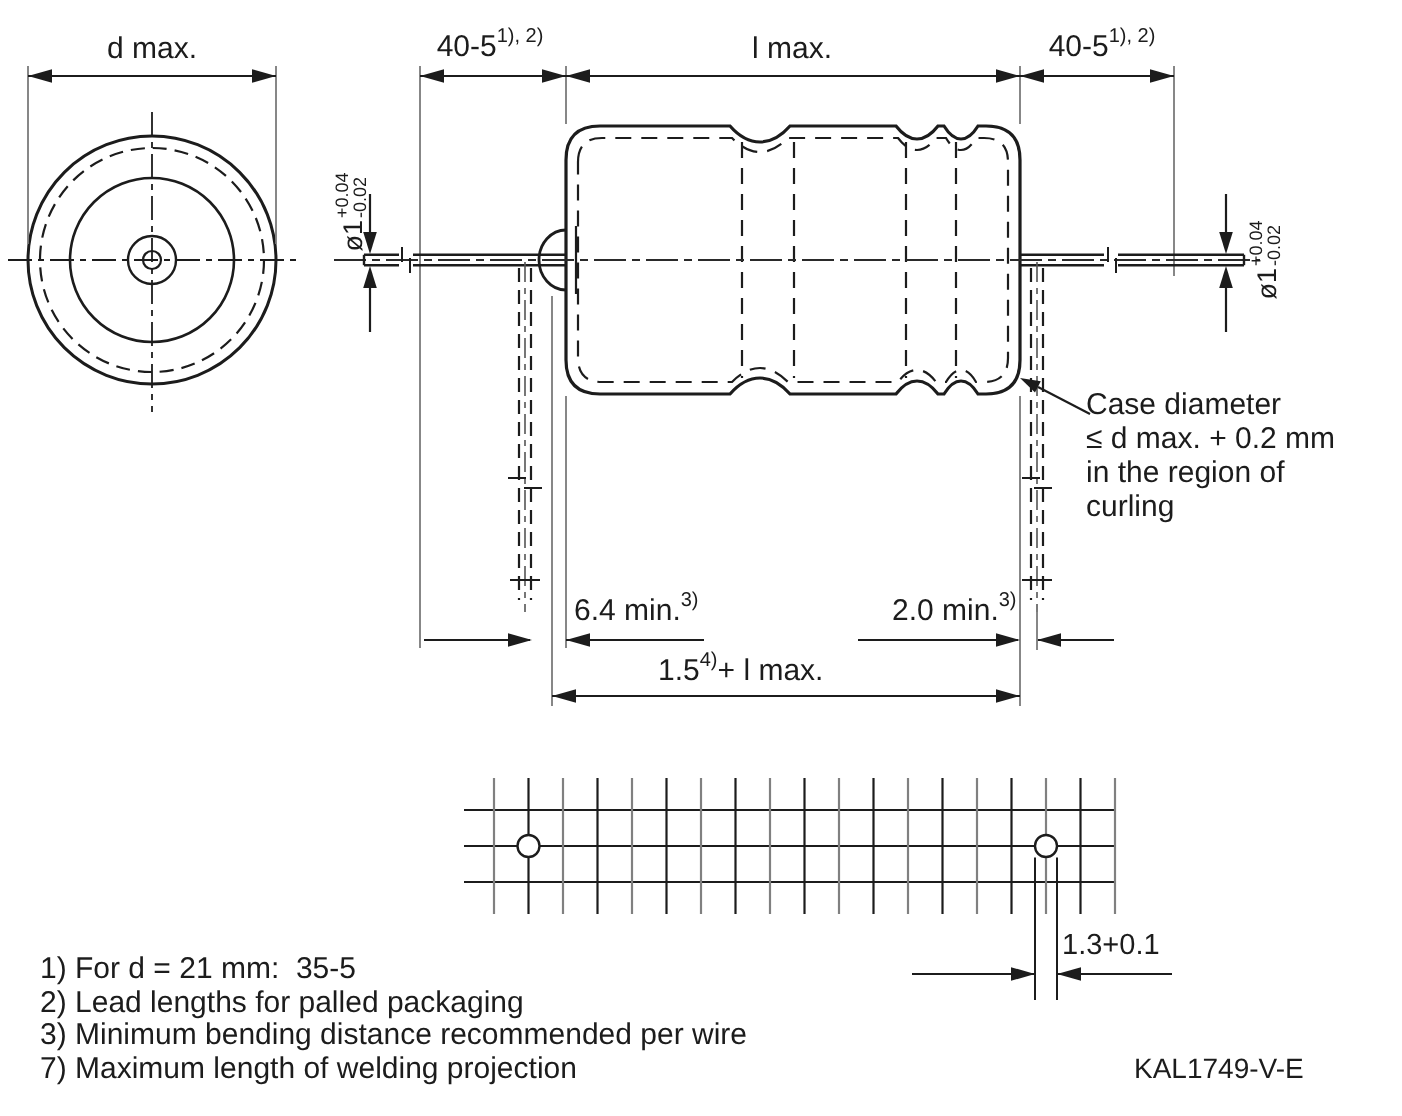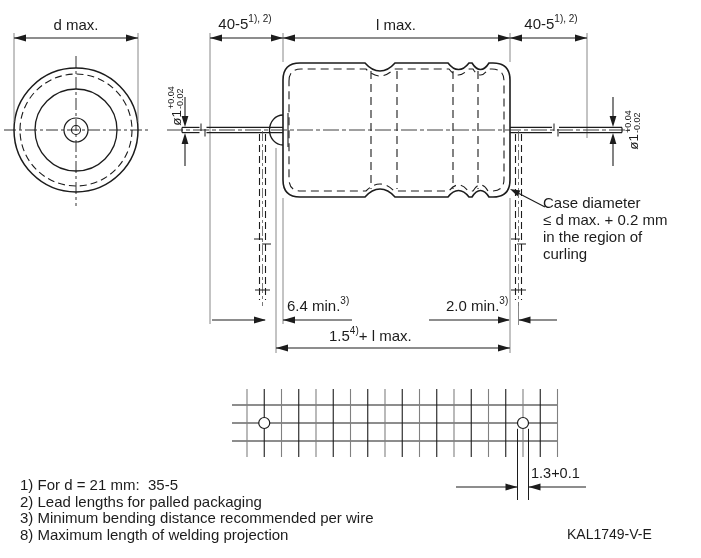--- a/index.html
+++ b/index.html
@@ -236,18 +236,18 @@
 <div class="lbl small-dim" style="left:446px;top:297px;"><span>2.0 min.</span><sup class="fn">3)</sup></div>
 
 <div class="lbl dim" style="left:329px;top:327px;"><span>1.5</span><sup class="fn">4)</sup><span>+ l max.</span></div>
 
 <div class="lbl tape-dim" style="left:531px;top:465px;">1.3+0.1</div>
 
 <div class="footnotes" style="left:20px;top:461px;margin-top:16px;">
   <div>1) For d = 21 mm:  35-5</div>
   <div>2) Lead lengths for palled packaging</div>
   <div>3) Minimum bending distance recommended per wire</div>
-  <div>8) Maximum length of welding projection</div>
+  <div>7) Maximum length of welding projection</div>
 </div>
 
 <div class="doc-code" style="left:567px;top:526px;">KAL1749-V-E</div>
 
 </div>
 
 </body></html>

